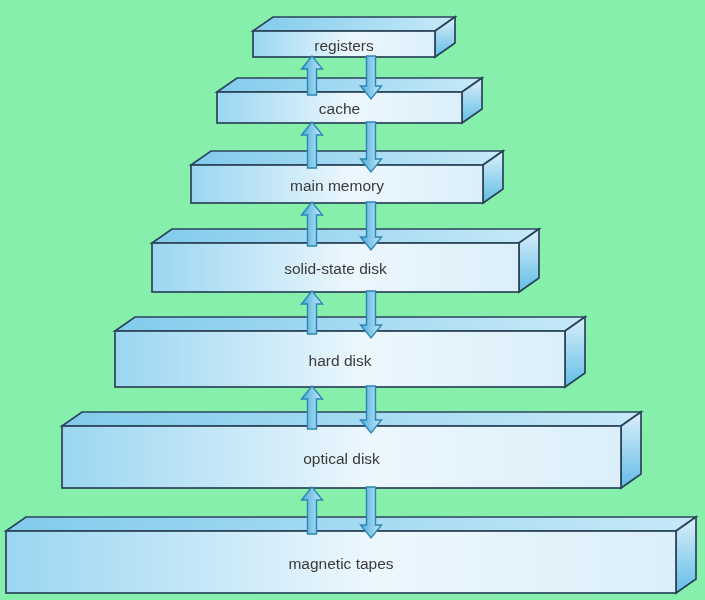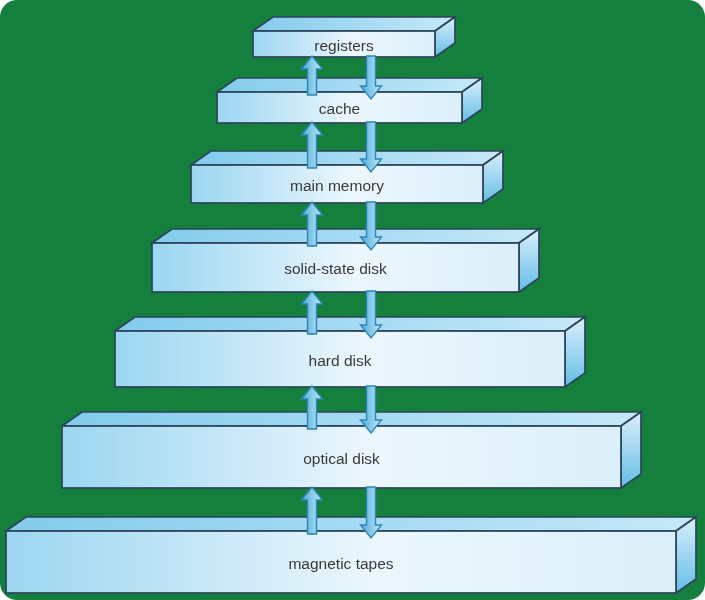--- a/index.html
+++ b/index.html
@@ -2,21 +2,21 @@
 <html><head>
 <meta charset="utf-8">
 <style>
   html, body { margin: 0; padding: 0; }
   body {
     width: 705px; height: 600px;
     background: #ffffff;
     font-family: "Liberation Sans", sans-serif;
     overflow: hidden;
   }
-  .stage { position: relative; width: 705px; height: 600px; background: #15803d; border-radius: 17px; }
+  .stage { position: relative; width: 705px; height: 600px; background: #86efac; }
   svg { display: block; }
   .level-label {
     font-family: "Liberation Sans", sans-serif;
     font-size: 15.5px;
     fill: #3a3a3a;
   }
 </style>
 </head>
 <body>
 

